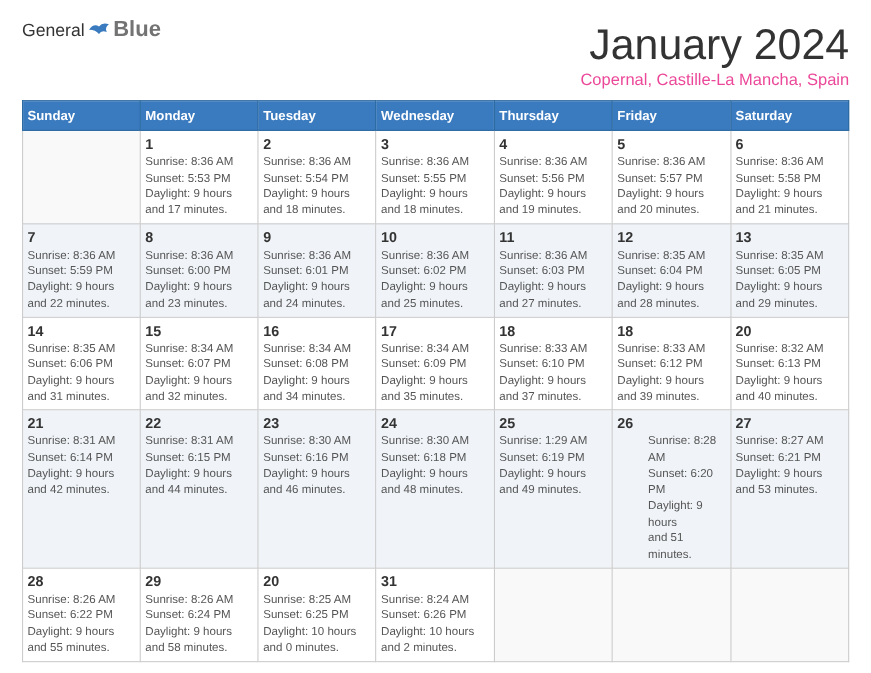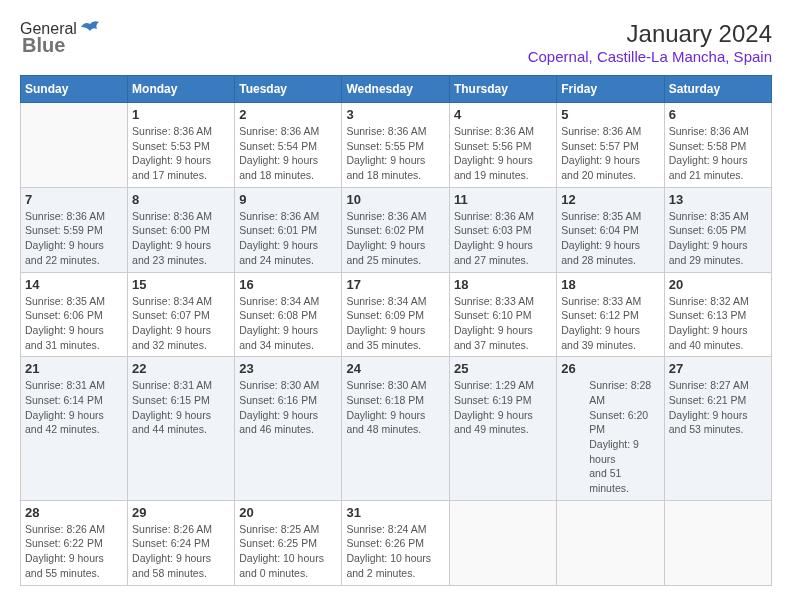--- a/index.html
+++ b/index.html
@@ -11,36 +11,36 @@
       padding: 20px;
     }
     .header {
       display: flex;
       justify-content: space-between;
       align-items: flex-start;
       margin-bottom: 10px;
     }
     .logo {
       display: flex;
-      flex-direction: column;
+      flex-direction: row;
       align-items: flex-start;
     }
     .logo-general { color: #333; }
     .logo-blue { color: #3a7abf; }
     .title-block {
       text-align: right;
     }
     .month-title {
-      font-size: 24px;
+      font-size: 39px;
       color: #333;
       font-weight: normal;
     }
     .location {
       font-size: 15px;
-      color: #6d28d9;
+      color: #ec4899;
     }
     .calendar {
       width: 100%;
       border-collapse: collapse;
       font-size: 11px;
     }
     .calendar th {
       background: #3a7abf;
       color: #fff;
       padding: 6px 4px;

